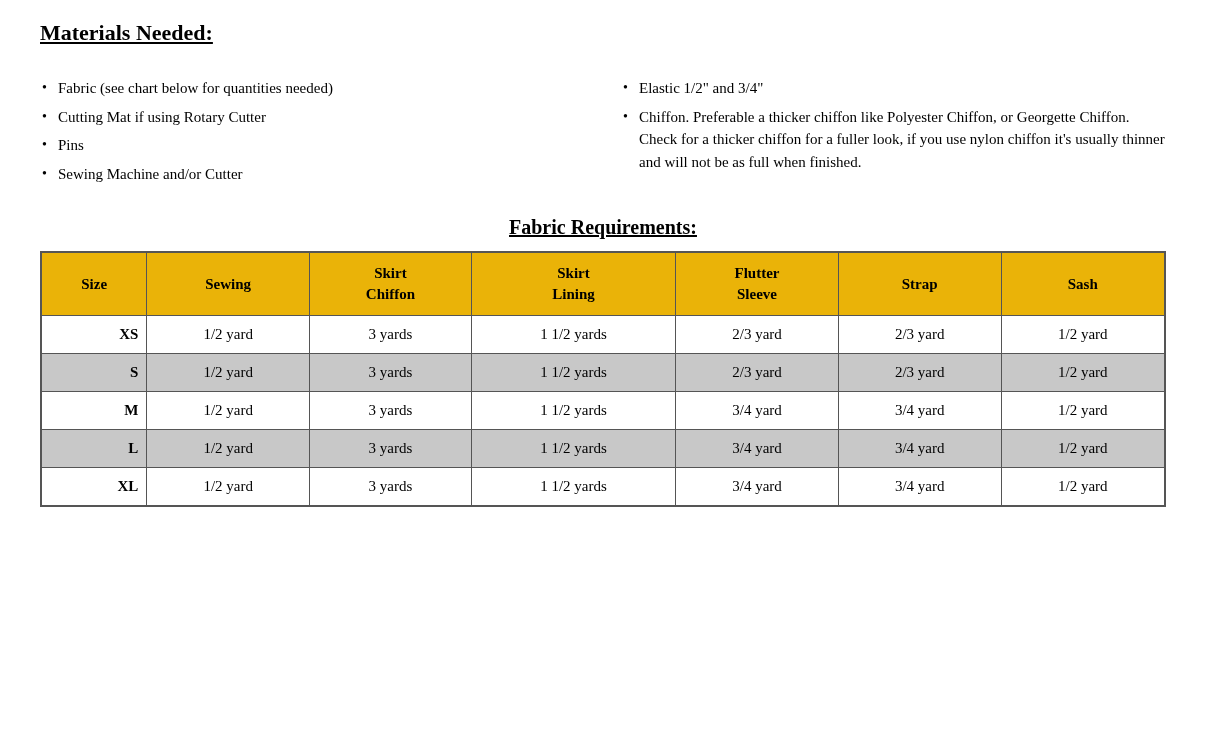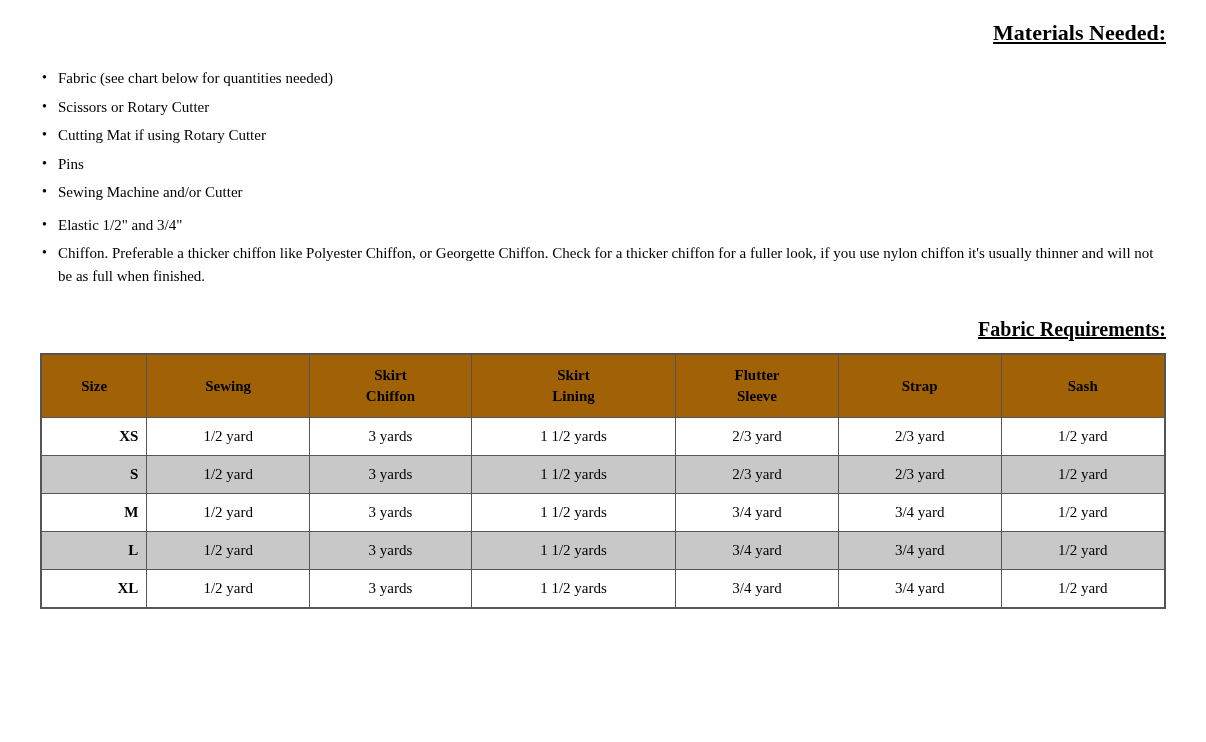--- a/index.html
+++ b/index.html
@@ -12,32 +12,31 @@
       background: #ffffff;
       font-family: Georgia, 'Times New Roman', serif;
       font-size: 15px;
       color: #000000;
       width: 1206px;
       min-height: 742px;
       padding: 20px 40px 30px 40px;
     }
 
     .page-title {
-      text-align: right;
+      text-align: left;
       font-size: 22px;
       font-weight: bold;
       text-decoration: underline;
-      margin-bottom: 18px;
+      margin-bottom: 28px;
     }
 
     .materials-section {
       display: flex;
-      gap: 4px;
+      gap: 16px;
       margin-bottom: 28px;
-      flex-direction: column;
     }
 
     .materials-col {
       flex: 1;
       padding-right: 20px;
     }
 
     .materials-col:last-child {
       padding-right: 0;
     }
@@ -54,21 +53,21 @@
     }
 
     .materials-col ul li::before {
       content: '•';
       position: absolute;
       left: 2px;
       font-size: 14px;
     }
 
     .fabric-req-title {
-      text-align: right;
+      text-align: center;
       font-size: 20px;
       font-weight: bold;
       text-decoration: underline;
       margin-bottom: 12px;
     }
 
     .fabric-table {
       width: 100%;
       border-collapse: collapse;
       border: 2px solid #555;
@@ -77,21 +76,21 @@
     .fabric-table th,
     .fabric-table td {
       border: 1.5px solid #555;
       text-align: center;
       padding: 10px 8px;
       font-family: Georgia, 'Times New Roman', serif;
       font-size: 15px;
     }
 
     .fabric-table thead tr {
-      background-color: #a16207;
+      background-color: #eab308;
     }
 
     .fabric-table thead th {
       font-weight: bold;
       vertical-align: middle;
       line-height: 1.4;
     }
 
     .fabric-table tbody tr:nth-child(even) {
       background-color: #c8c8c8;
@@ -112,21 +111,20 @@
   </style>
 </head>
 <body>
 
 <h1 class="page-title">Materials Needed:</h1>
 
 <div class="materials-section">
   <div class="materials-col">
     <ul>
     <li>Fabric (see chart below for quantities needed)</li>
-        <li>Scissors or Rotary Cutter</li>
         <li>Cutting Mat if using Rotary Cutter</li>
         <li>Pins</li>
         <li>Sewing Machine and/or Cutter</li>
       </ul>
   </div>
   <div class="materials-col">
     <ul>
     <li>Elastic 1/2" and 3/4"</li>
         <li>Chiffon. Preferable a thicker chiffon like Polyester Chiffon, or Georgette Chiffon. Check for a thicker chiffon for a fuller look, if you use nylon chiffon it's usually thinner and will not be as full when finished.</li>
       </ul>

